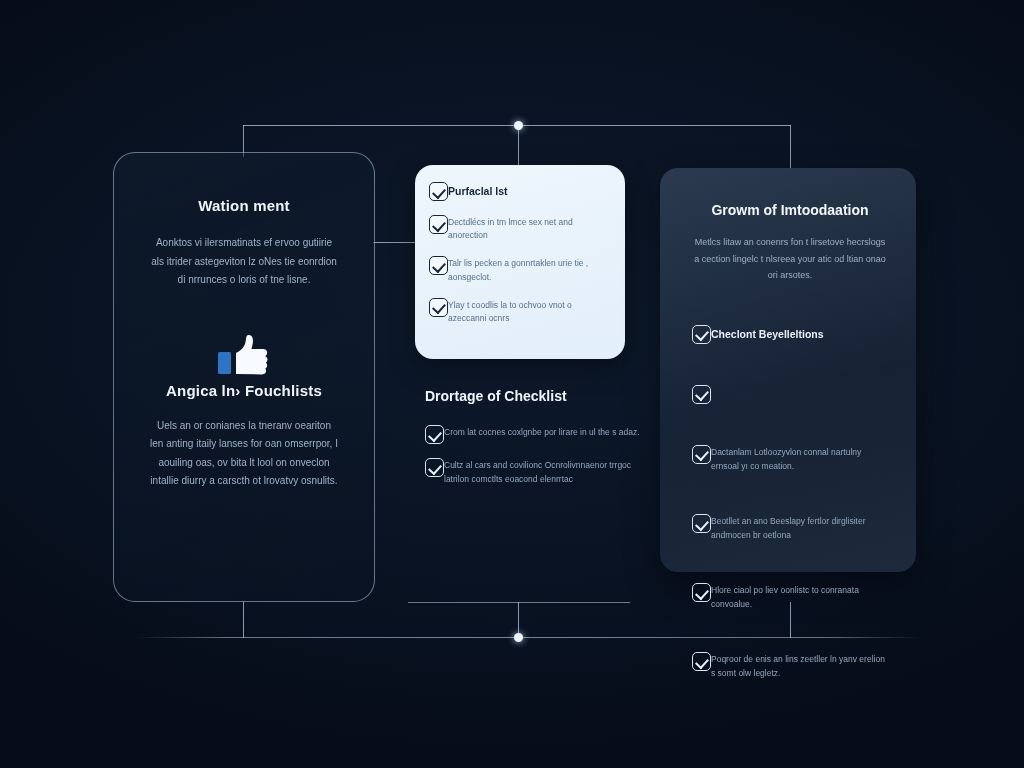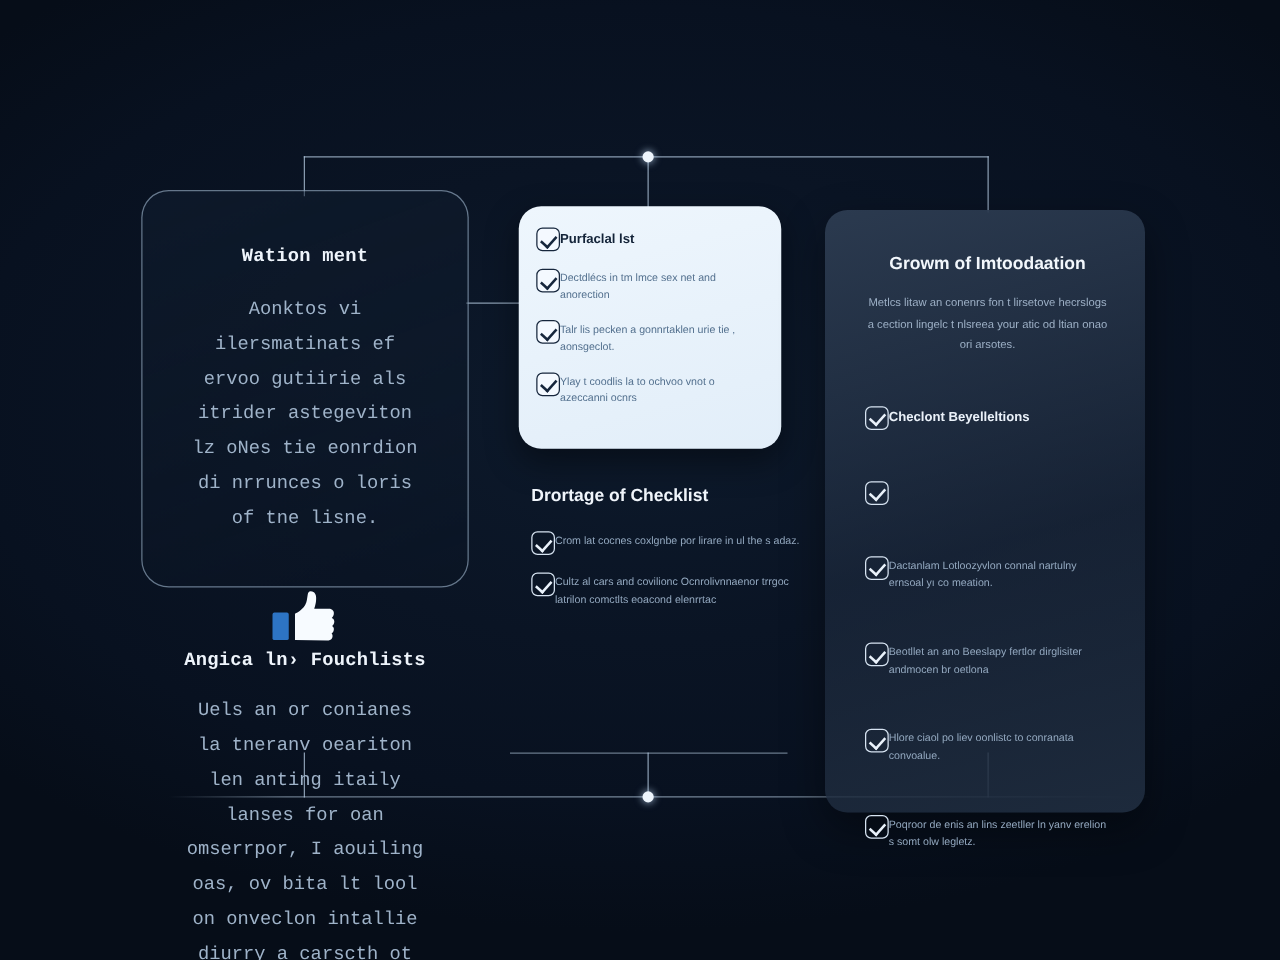--- a/index.html
+++ b/index.html
@@ -69,38 +69,37 @@
   .rail-bot-l   { left: 243px; top: 602px; height: 36px; }
   .rail-bot-r   { left: 790px; top: 602px; height: 36px; }
   .dot-bot      { left: 514px; top: 633px; }
 
   
   .card { position: absolute; }
 
   
   .card-left {
     left: 113px; top: 152px;
-    width: 262px; height: 318px;
+    width: 262px; height: 450px;
     border: 1px solid rgba(176,200,224,.55);
     border-radius: 22px;
     background: linear-gradient(160deg, rgba(17,30,48,.55) 0%, rgba(11,21,36,.35) 100%);
     padding: 44px 26px 44px;
     text-align: center;
-    font-family: Liberation Mono, monospace;
   }
 
   .card-left .sec-title {
     font-size: 15px;
     font-weight: bold;
     color: #eef4fb;
     letter-spacing: .2px;
     margin-bottom: 20px;
   }
   .card-left .sec-body {
-    font-size: 15px;
+    font-size: 10px;
     line-height: 1.85;
     color: #9fb3c9;
     max-width: 190px;
     margin: 0 auto;
   }
 
   .thumb-wrap {
     margin: 42px auto 0;
     width: 60px; height: 50px;
     position: relative;
@@ -172,21 +171,21 @@
     border: solid #eaf2fb;
     border-width: 0 2.1px 2.1px 0;
     transform: rotate(42deg);
   }
   .chk-text-d { font-size: 8.5px; line-height: 1.6; color: #93a8bf; padding-top: 2px; }
   .chk-text-d.head { font-size: 10.5px; font-weight: bold; color: #eaf1f9; }
 
   
   .card-right {
     left: 660px; top: 168px;
-    width: 256px; height: 482px;
+    width: 256px; height: 404px;
     border-radius: 18px;
     background: linear-gradient(165deg, #2b3a4f 0%, #22304580 55%, #1d2a3c 100%);
     box-shadow: 0 14px 34px rgba(0,0,0,.40);
     padding: 34px 28px 24px 32px;
   }
   .card-right .sec-title {
     font-size: 14px; font-weight: bold; color: #f2f7fc;
     text-align: center; margin-bottom: 16px;
   }
   .card-right .sec-body {

